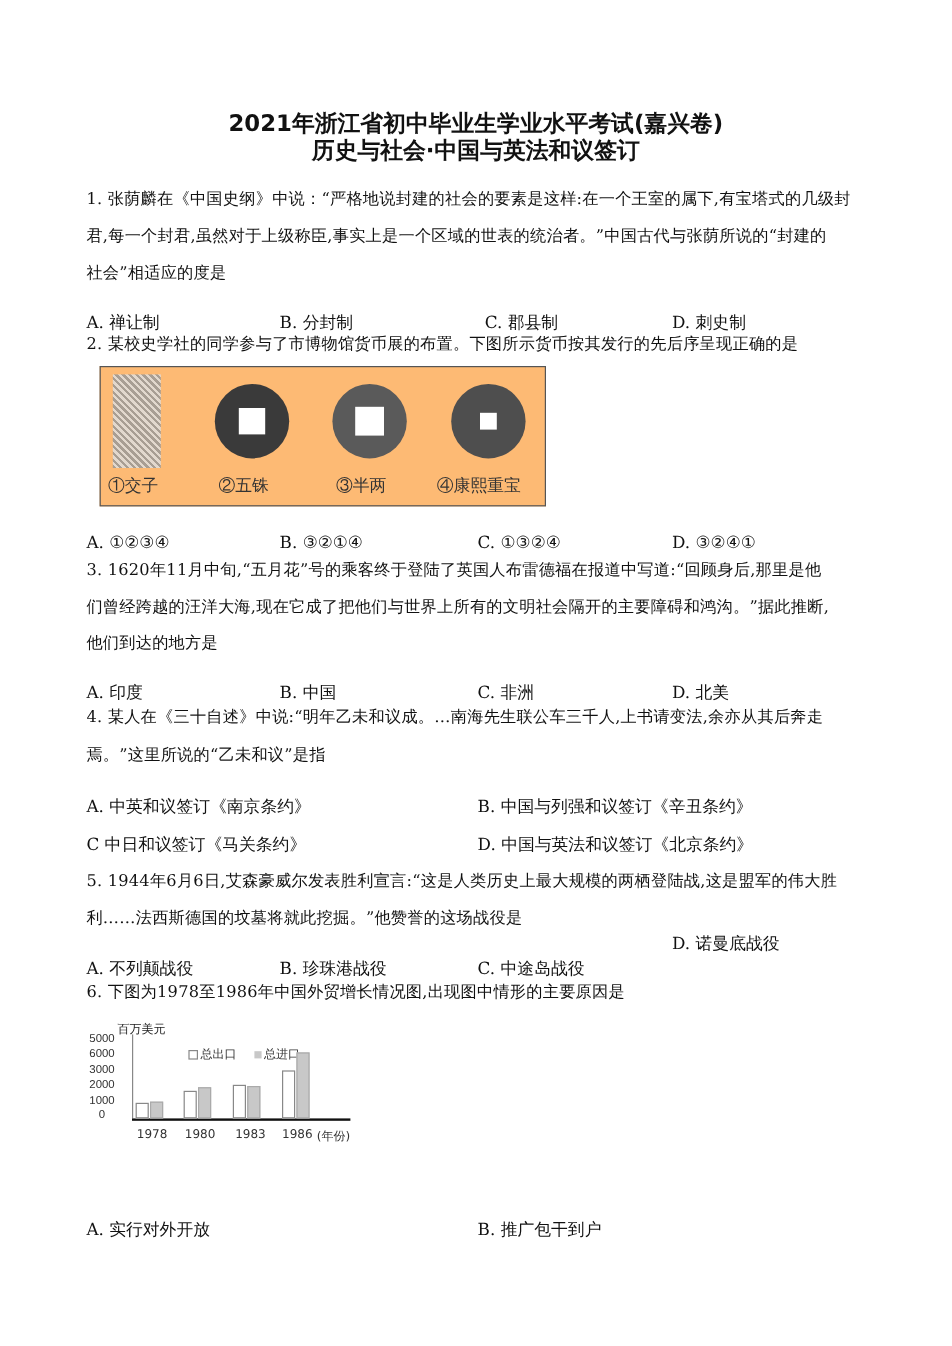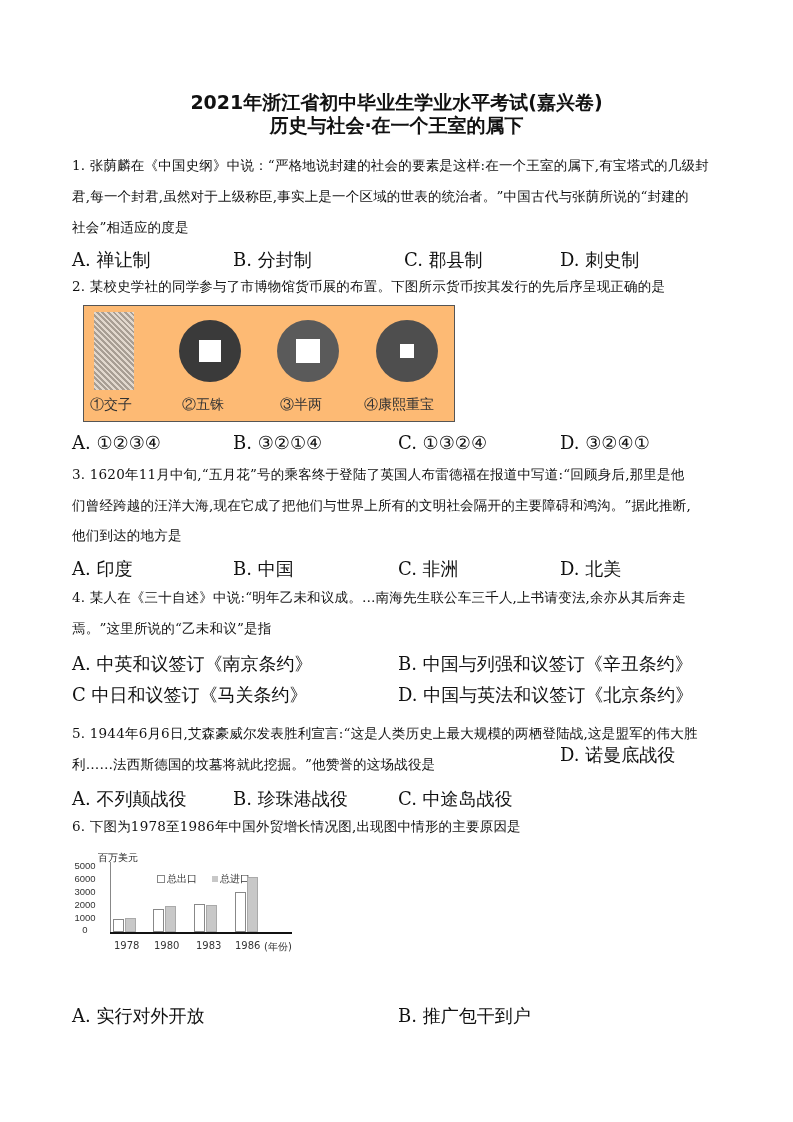--- a/index.html
+++ b/index.html
@@ -3,21 +3,21 @@
 <meta charset="utf-8">
 <style>
   html, body { margin: 0; padding: 0; background: #ffffff; }
   body { width: 793px; height: 1122px; position: relative; overflow: hidden;
          font-family: "DejaVu Serif", "Liberation Serif", serif; color: #111; }
   .title { position: absolute; left: 0; width: 793px; text-align: center;
            font-family: "DejaVu Sans", sans-serif; font-weight: bold; font-size: 19px; color: #111; }
   .t1 { top: 90px; }
   .t2 { top: 113px; }
   .line { position: absolute; left: 72px; font-size: 13.5px; white-space: nowrap; letter-spacing: 0.2px; }
-  .opt { position: absolute; font-size: 18px; white-space: nowrap; }
+  .opt { position: absolute; font-size: 14px; white-space: nowrap; margin-top: 12px; }
   .coins { position: absolute; left: 83px; top: 305px; width: 370px; height: 115px;
            border: 1.5px solid #555; background: #fdba74; }
   .jiaozi { position: absolute; left: 10px; top: 6px; width: 40px; height: 78px;
             background: repeating-linear-gradient(45deg,#999 0 2px,#ddd 2px 4px); opacity: .85; }
   .coin { position: absolute; top: 14px; width: 62px; height: 62px; border-radius: 50%; }
   .coin .hole { position: absolute; left: 50%; top: 50%; transform: translate(-50%,-50%); background: #fff; }
   .coin-label { position: absolute; top: 90px; font-size: 14px; color: #333; white-space: nowrap; }
   .chart { position: absolute; left: 70px; top: 850px; width: 240px; height: 110px; }
   .chart .ylab { position: absolute; font-family: Liberation Sans, sans-serif; font-size: 9.5px; color: #333; text-align: center; width: 30px; }
   .chart .unit { position: absolute; left: 28px; top: 1px; font-family: "DejaVu Sans", sans-serif; font-size: 10px; color: #222; }
@@ -27,21 +27,21 @@
   .bar.exp { background: #fff; border: 1px solid #888; box-sizing: border-box; }
   .bar.imp { background: #c8c8c8; border: 1px solid #aaa; box-sizing: border-box; }
   .xlab { position: absolute; top: 90px; font-family: "DejaVu Sans", sans-serif; font-size: 10px; color: #333; }
   .legend { position: absolute; top: 22px; font-family: "DejaVu Sans", sans-serif; font-size: 10px; color: #333; margin-left: 39px; }
   .legend .sw { display: inline-block; width: 6px; height: 6px; margin-right: 2px; vertical-align: middle; }
 </style>
 </head>
 <body>
 
 <div class="title t1">2021年浙江省初中毕业生学业水平考试(嘉兴卷)</div>
-<div class="title t2">历史与社会·在一个王室的属下</div>
+<div class="title t2">历史与社会·中国与英法和议签订</div>
 
 <div class="line" style="top:157px">1. 张荫麟在《中国史纲》中说：“严格地说封建的社会的要素是这样:在一个王室的属下,有宝塔式的几级封</div>
 <div class="line" style="top:188px">君,每一个封君,虽然对于上级称臣,事实上是一个区域的世表的统治者。”中国古代与张荫所说的“封建的</div>
 <div class="line" style="top:219px">社会”相适应的度是</div>
 <div class="opt" style="left:72px;top:248px">A.  禅让制</div>
 <div class="opt" style="left:233px;top:248px">B.  分封制</div>
 <div class="opt" style="left:404px;top:248px">C.  郡县制</div>
 <div class="opt" style="left:560px;top:248px">D.  刺史制</div>
 
 <div class="line" style="top:278px">2. 某校史学社的同学参与了市博物馆货币展的布置。下图所示货币按其发行的先后序呈现正确的是</div>
@@ -79,21 +79,21 @@
 <div class="opt" style="left:72px;top:652px">A.  中英和议签订《南京条约》</div>
 <div class="opt" style="left:398px;top:652px">B.  中国与列强和议签订《辛丑条约》</div>
 <div class="opt" style="left:72px;top:683px">C  中日和议签订《马关条约》</div>
 <div class="opt" style="left:398px;top:683px">D.  中国与英法和议签订《北京条约》</div>
 
 <div class="line" style="top:725px">5. 1944年6月6日,艾森豪威尔发表胜利宣言:“这是人类历史上最大规模的两栖登陆战,这是盟军的伟大胜</div>
 <div class="line" style="top:756px">利……法西斯德国的坟墓将就此挖掘。”他赞誉的这场战役是</div>
 <div class="opt" style="left:72px;top:787px">A.  不列颠战役</div>
 <div class="opt" style="left:233px;top:787px">B.  珍珠港战役</div>
 <div class="opt" style="left:398px;top:787px">C.  中途岛战役</div>
-<div class="opt" style="left:560px;top:743px">D.  诺曼底战役</div>
+<div class="opt" style="left:560px;top:766px">D.  诺曼底战役</div>
 
 <div class="line" style="top:818px">6. 下图为1978至1986年中国外贸增长情况图,出现图中情形的主要原因是</div>
 
 <div class="chart">
   <div class="unit">百万美元</div>
   <div class="ylab" style="left:0;top:10px">5000</div>
   <div class="ylab" style="left:0;top:23px">6000</div>
   <div class="ylab" style="left:0;top:36px">3000</div>
   <div class="ylab" style="left:0;top:49px">2000</div>
   <div class="ylab" style="left:0;top:62px">1000</div>

